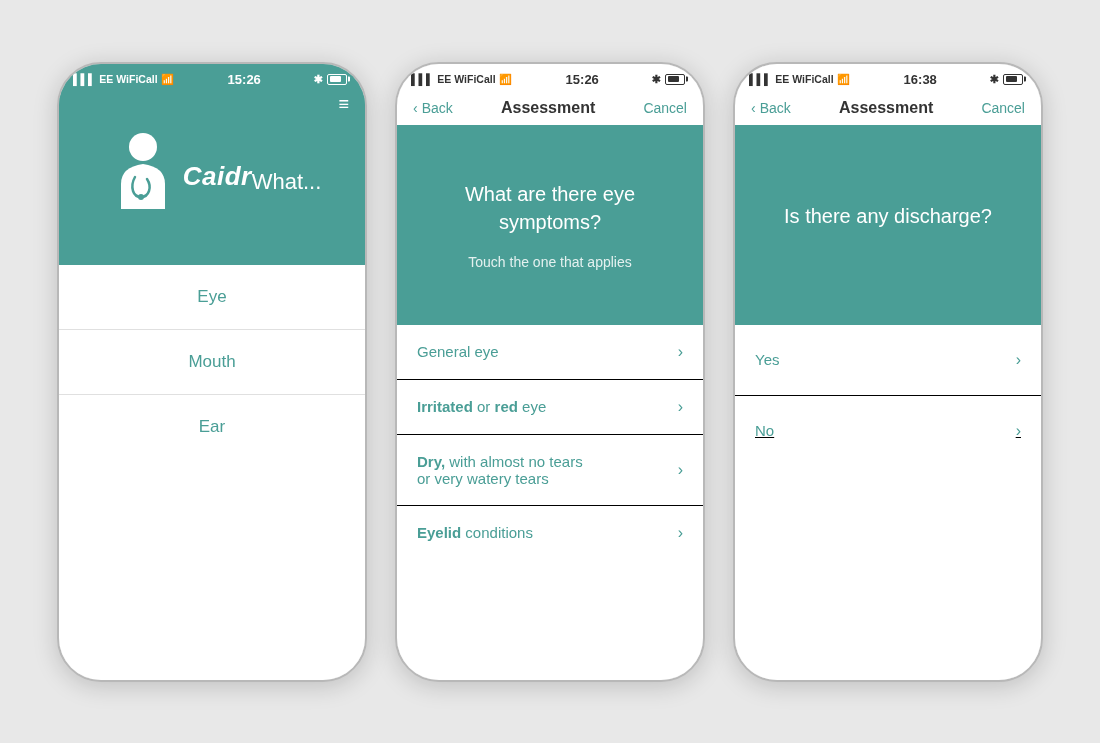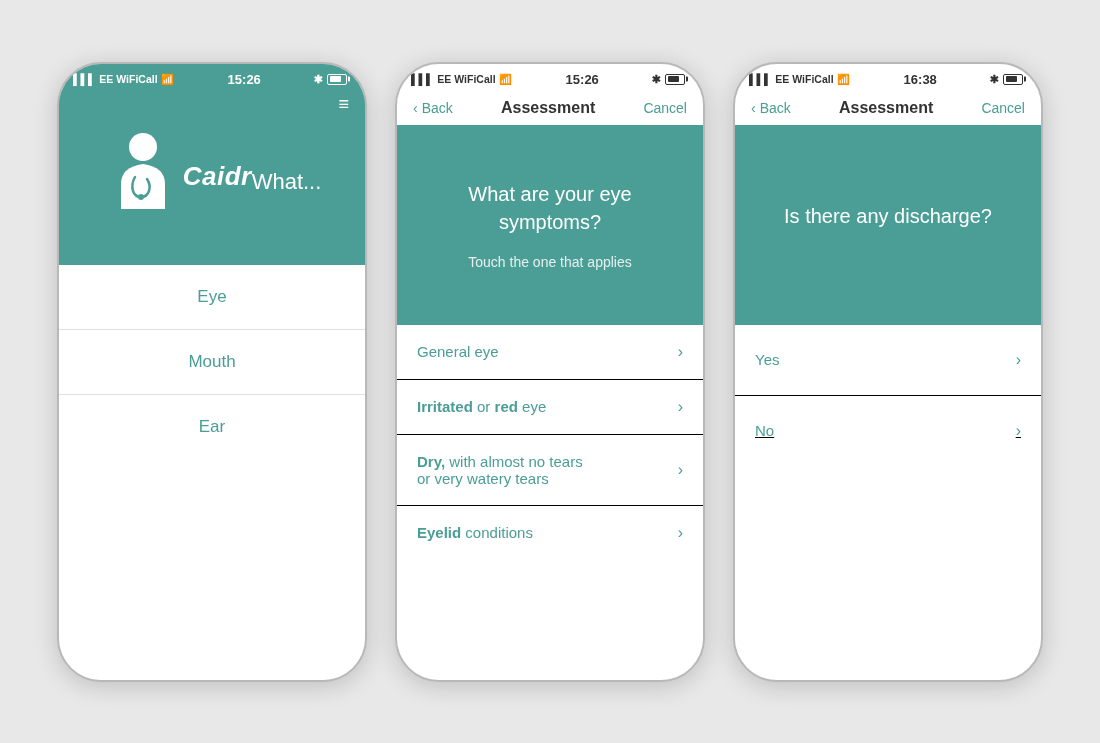--- a/index.html
+++ b/index.html
@@ -338,21 +338,21 @@
       <div class="nav-btn">
         <span>‹</span>
         <span>Back</span>
       </div>
       <div class="nav-title">Assessment</div>
       <div class="nav-btn">
         <span>Cancel</span>
       </div>
     </div>
     <div class="question-hero">
-      <div class="question-text">What are your eye symptoms?</div>
+      <div class="question-text">What are there eye symptoms?</div>
       <div class="question-sub">Touch the one that applies</div>
     </div>
     <div class="options-list">
       <div class="option-item">
         <span class="option-text">General eye</span>
         <span class="chevron">›</span>
       </div>
       <div class="option-item">
         <span class="option-text">
           <strong>Irritated</strong> or <strong>red</strong> eye

